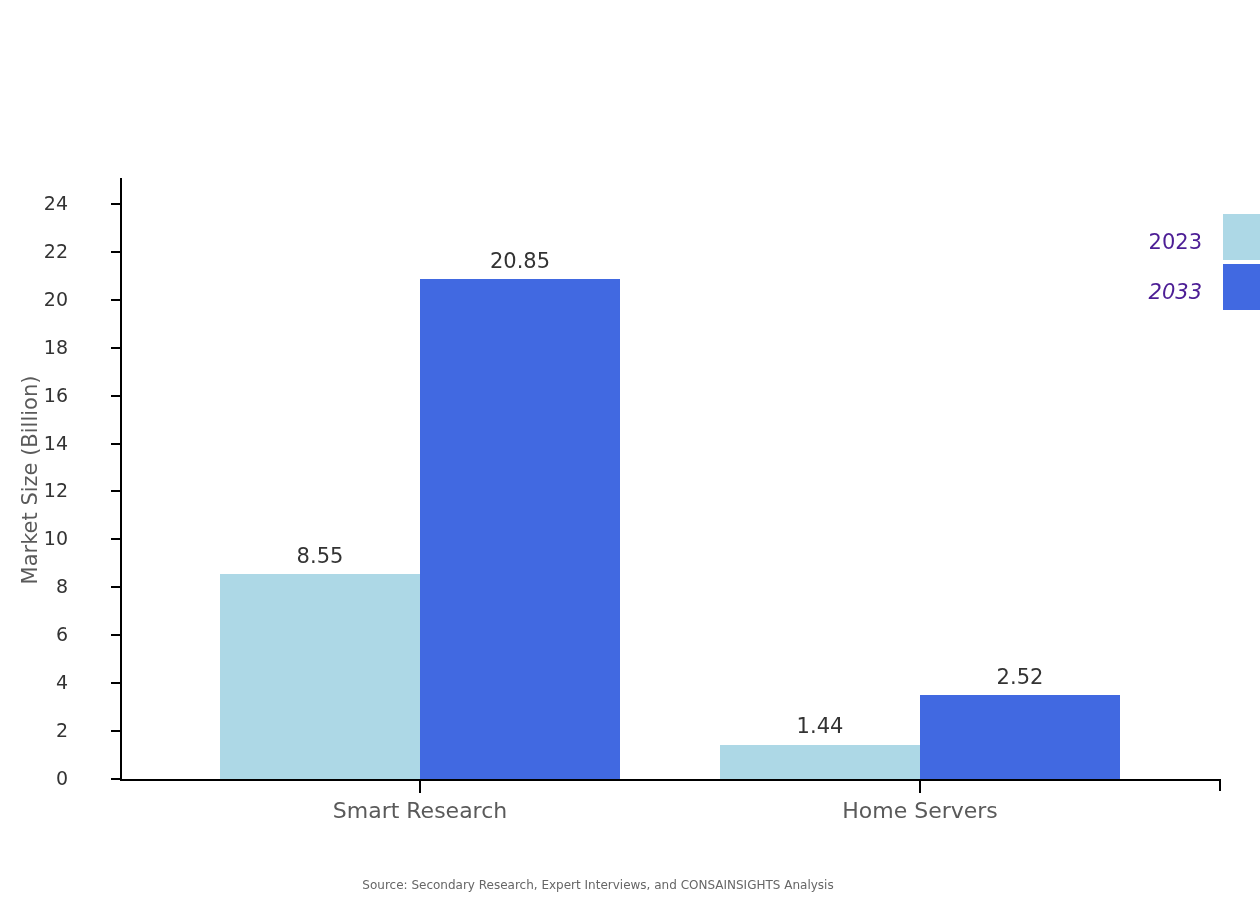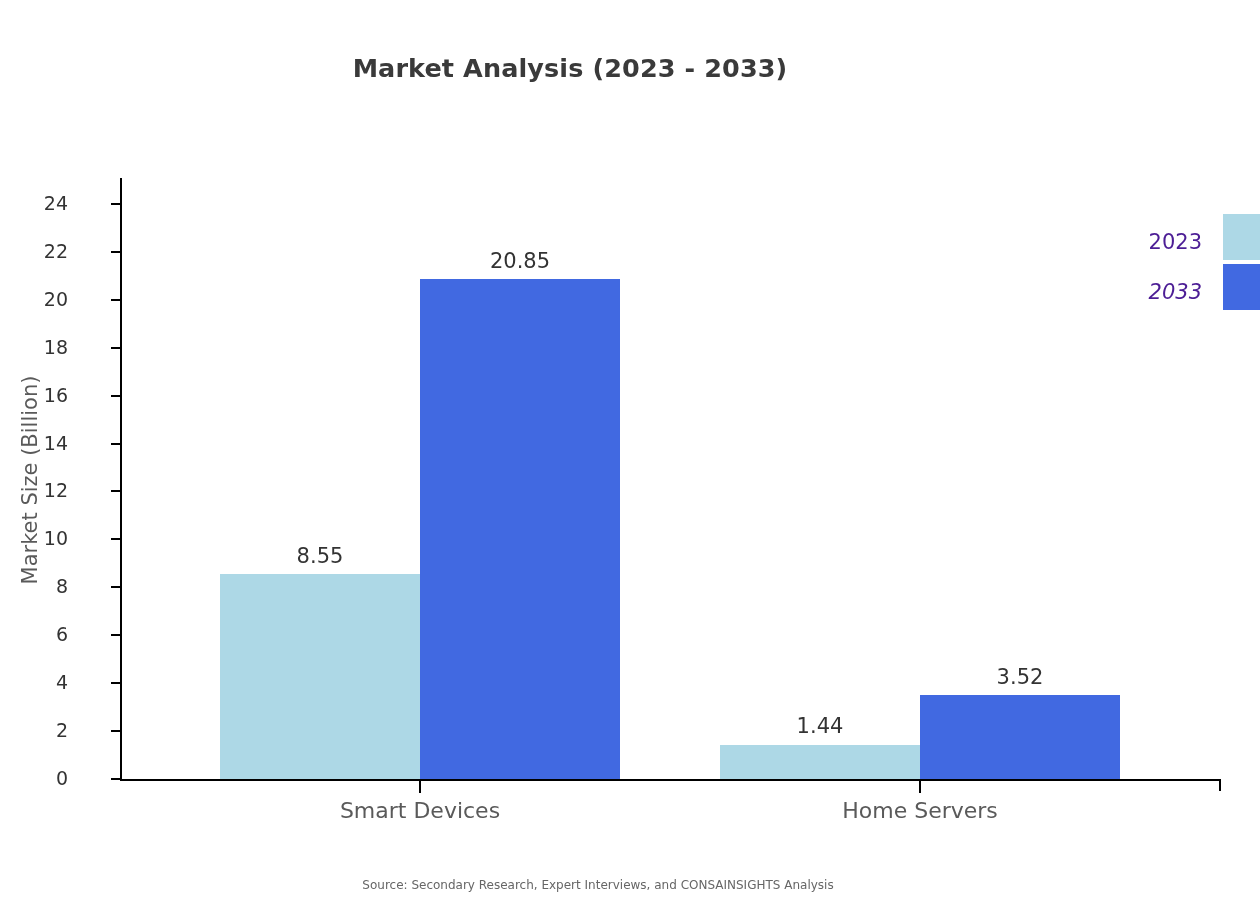--- a/index.html
+++ b/index.html
@@ -181,21 +181,20 @@
     font-size: 12px;
     color: #666666;
   }
 </style>
 </head>
 <body>
 
 <div id="figure">
 
   <div class="title-block">
-    <div class="title-line">Market Analysis (2023 - 2033)</div>
   </div>
 
   <div class="ylabel">
     <span>Market Size (Billion)</span>
   </div>
 
   <div id="plot">
     <div class="spine-y"></div>
     <div class="spine-x"></div>
     <div class="spine-x-end"></div>
@@ -222,33 +221,33 @@
         <div class="ytick-label" style="top: 159.72px;">18</div>
         <div class="ytick" style="top: 120.8px;"></div>
         <div class="ytick-label" style="top: 111.8px;">20</div>
         <div class="ytick" style="top: 72.88px;"></div>
         <div class="ytick-label" style="top: 63.88px;">22</div>
         <div class="ytick" style="top: 24.96px;"></div>
         <div class="ytick-label" style="top: 15.96px;">24</div>
       </div>
     <div id="xticks-layer">
         <div class="xtick" style="left: 299px;"></div>
-        <div class="xtick-label" style="left: 300px;">Smart Devices</div>
+        <div class="xtick-label" style="left: 300px;">Smart Research</div>
         <div class="xtick" style="left: 799px;"></div>
         <div class="xtick-label" style="left: 800px;">Home Servers</div>
       </div>
     <div id="bars-layer">
         <div class="bar" style="left: 100px; width: 200px; height: 204.858px; background: rgb(173, 216, 230);"></div>
         <div class="bar-label" style="left: 200px; top: 366.142px;">8.55</div>
         <div class="bar" style="left: 300px; width: 200px; height: 499.566px; background: rgb(65, 105, 225);"></div>
         <div class="bar-label" style="left: 400px; top: 71.434px;">20.85</div>
         <div class="bar" style="left: 600px; width: 200px; height: 34.5024px; background: rgb(173, 216, 230);"></div>
         <div class="bar-label" style="left: 700px; top: 536.498px;">1.44</div>
         <div class="bar" style="left: 800px; width: 200px; height: 84.3392px; background: rgb(65, 105, 225);"></div>
-        <div class="bar-label" style="left: 900px; top: 486.661px;">3.52</div>
+        <div class="bar-label" style="left: 900px; top: 486.661px;">2.52</div>
       </div>
   </div>
 
   <div id="legend">
       <div class="legend-row" style="top: 0px;">
         <span class="legend-text">2023</span>
         <span class="legend-swatch" style="background: rgb(173, 216, 230);"></span>
       </div>
       <div class="legend-row" style="top: 50px; font-style: italic;">
         <span class="legend-text">2033</span>

